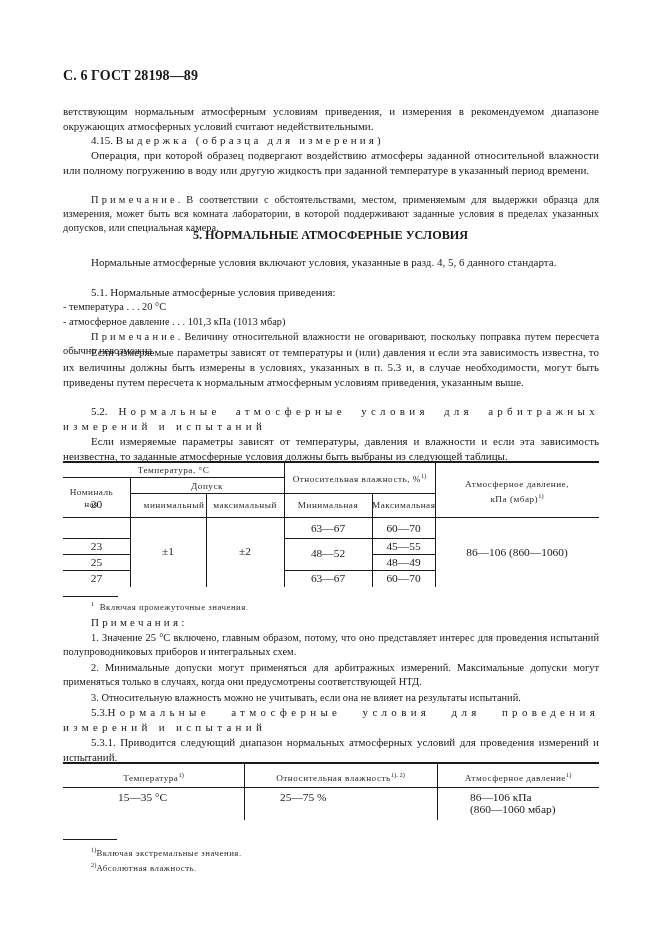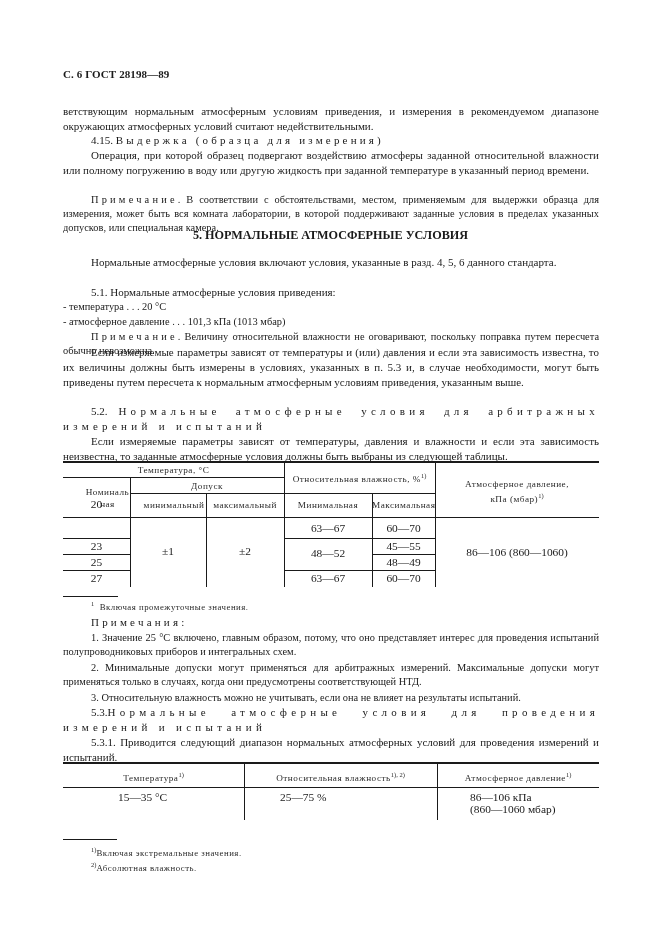--- a/index.html
+++ b/index.html
@@ -3,21 +3,21 @@
 <meta charset="utf-8">
 <style>
   html, body { margin: 0; padding: 0; background: #ffffff; }
   body {
     width: 661px; height: 936px; position: relative; overflow: hidden;
     font-family: "Liberation Serif", "DejaVu Serif", serif;
     color: #1a1a1a;
   }
   .abs { position: absolute; }
   .header {
-    left: 63px; top: 68px; font-weight: bold; font-size: 11px; letter-spacing: 0.1px;
+    left: 63px; top: 68px; font-weight: bold; font-size: 14px; letter-spacing: 0.1px;
   }
   .p {
     position: absolute; left: 63px; width: 536px;
     font-size: 11px; line-height: 15px; text-align: justify;
   }
   .p.ind { text-indent: 28px; }
   .p.small { font-size: 10.4px; line-height: 14px; }
   .sp { letter-spacing: 3.2px; }
   .sp-wide { letter-spacing: 4.3px; }
   .heading {
@@ -75,21 +75,21 @@
   <div class="line" style="left:63px; top:570px; width:67px; height:1px;"></div>
   <div class="line" style="left:284px; top:570px; width:151px; height:1px;"></div>
 
   <div class="line" style="left:130px; top:477px; width:1px; height:110px;"></div>
   <div class="line" style="left:206px; top:493px; width:1px; height:94px;"></div>
   <div class="line" style="left:284px; top:462px; width:1px; height:125px;"></div>
   <div class="line" style="left:372px; top:494px; width:1px; height:93px;"></div>
   <div class="line" style="left:435px; top:462px; width:1px; height:125px;"></div>
 
   <div class="cell" style="left:63px; top:464px; width:221px;">Температура, °С</div>
-  <div class="cell" style="left:74px; top:486px; width:67px;text-align:center;">
+  <div class="cell" style="left:58px; top:486px; width:67px;text-align:center;">
     <div>Номиналь</div>
     <div>ная</div>
   </div>
   <div class="cell" style="left:130px; top:480px; width:154px;">Допуск</div>
   <div class="cell" style="left:136px; top:499px; width:76px;">минимальный</div>
   <div class="cell" style="left:206px; top:499px; width:78px;">максимальный</div>
   <div class="cell" style="left:284px; top:470px; width:151px;"><span>Относительная влажность, %</span><sup>1)</sup></div>
   <div class="cell" style="left:284px; top:499px; width:88px;">Минимальная</div>
   <div class="cell" style="left:372px; top:499px; width:63px;">Максимальная</div>
   <div class="cell" style="left:435px; top:478px; width:164px;">

